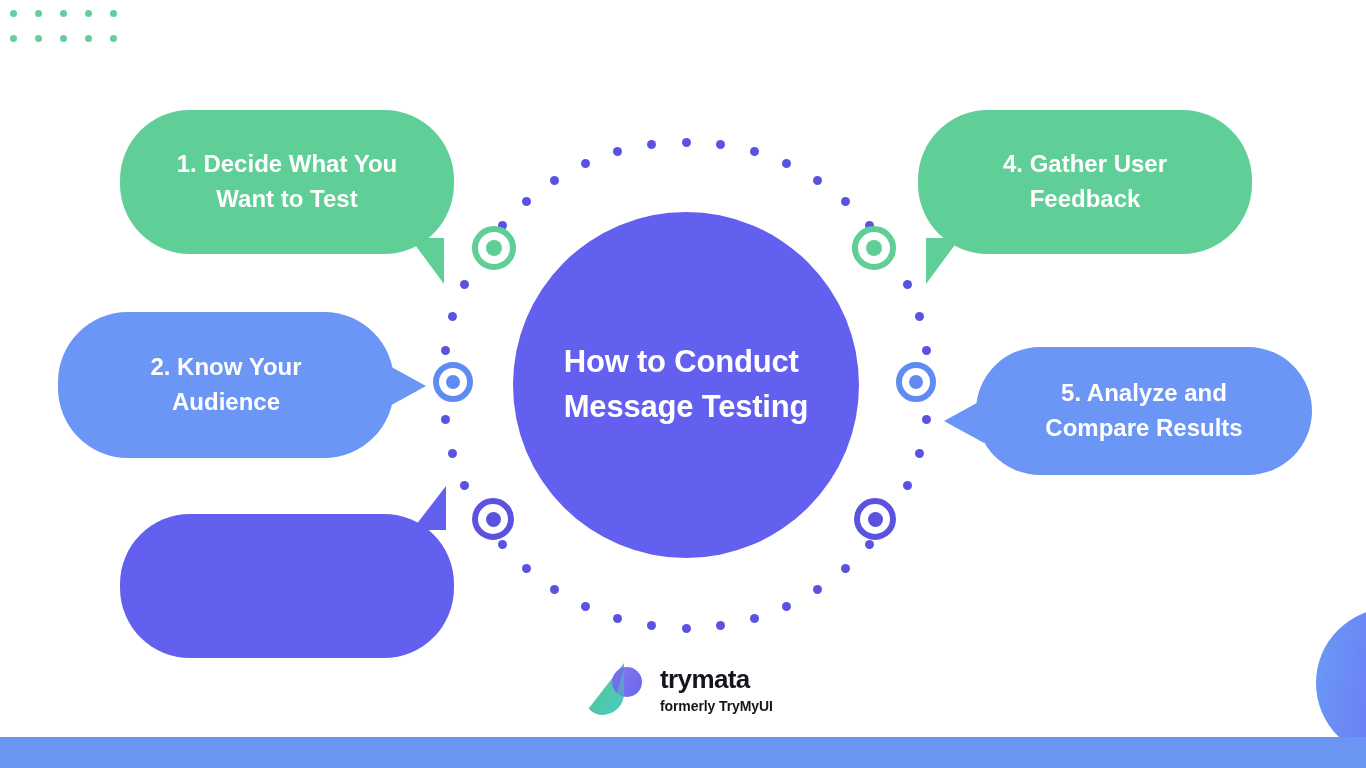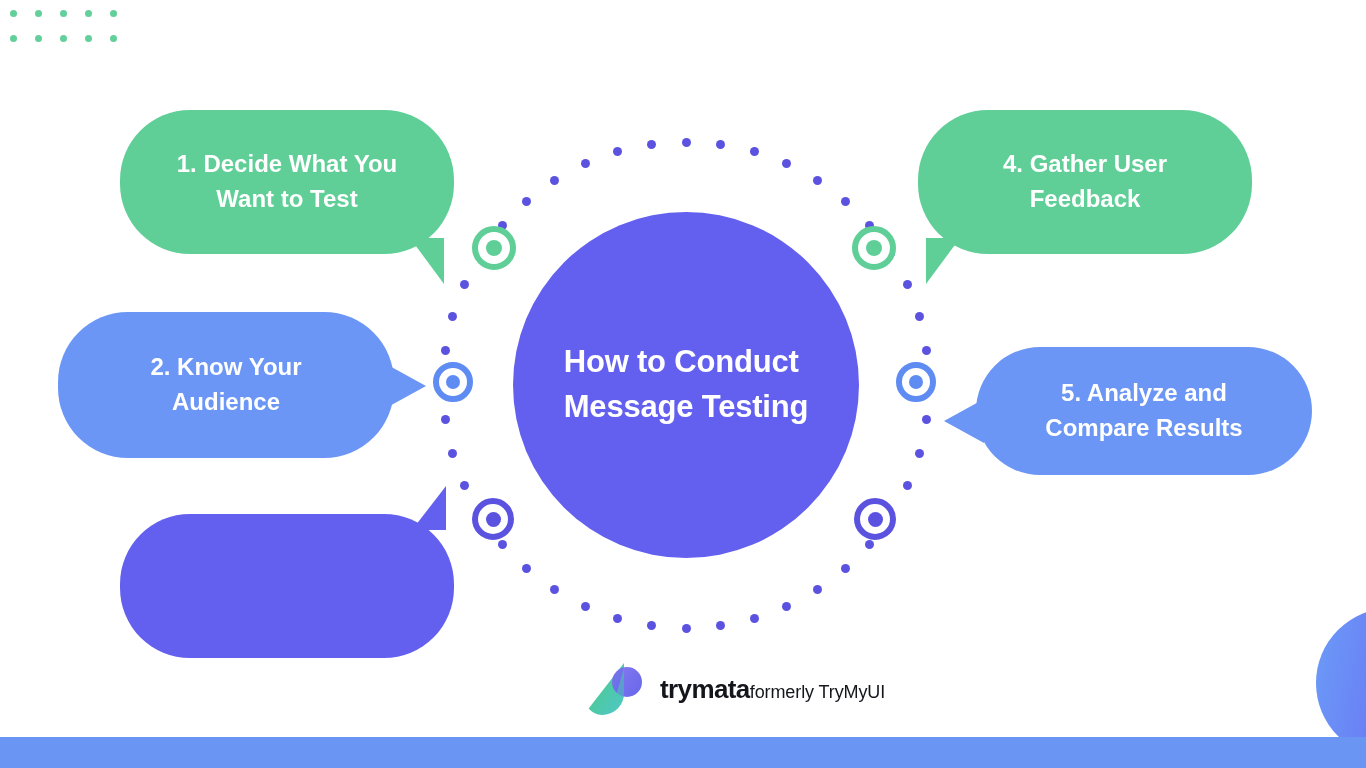--- a/index.html
+++ b/index.html
@@ -208,31 +208,31 @@
   
   .logo {
     position: absolute;
     left: 583px;
     top: 660px;
     display: flex;
     align-items: center;
     gap: 13px;
   }
   .logo-mark { position: relative; width: 64px; height: 58px; }
-  .logo-text { display: flex; flex-direction: row; line-height: 1; }
+  .logo-text { display: flex; flex-direction: column; line-height: 1; }
   .logo-name {
     font-size: 26px;
     font-weight: bold;
     color: #14161c;
     letter-spacing: -0.6px;
   }
   .logo-sub {
     margin-top: 7px;
-    font-size: 18px;
-    font-weight: normal;
+    font-size: 14px;
+    font-weight: bold;
     color: #14161c;
     letter-spacing: -0.1px;
   }
 </style>
 </head>
 <body>
 
 <div id="stage">
 
   <div class="dot-grid">

